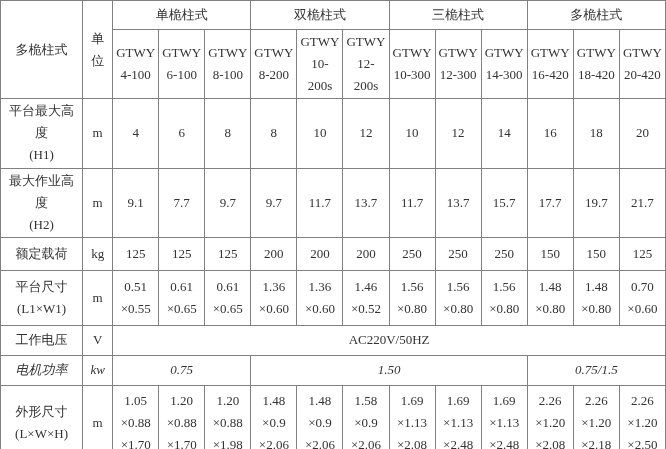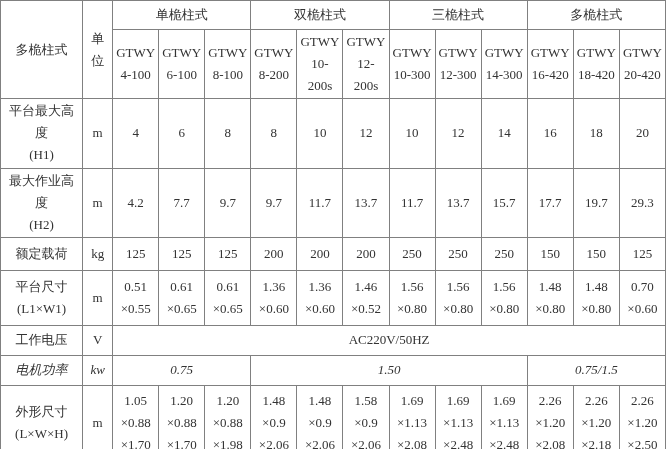--- a/index.html
+++ b/index.html
@@ -129,32 +129,32 @@
     <td>14</td>
     <td>16</td>
     <td>18</td>
     <td>20</td>
   </tr>
 
   <tr class="r-h2">
     <td class="label-cell">最大作业高度
 (H2)</td>
     <td>m</td>
-    <td>4.2</td>
+    <td>9.1</td>
     <td>7.7</td>
     <td>9.7</td>
     <td>9.7</td>
     <td>11.7</td>
     <td>13.7</td>
     <td>11.7</td>
     <td>13.7</td>
     <td>15.7</td>
     <td>17.7</td>
     <td>19.7</td>
-    <td>29.3</td>
+    <td>21.7</td>
   </tr>
 
   <tr class="r-load">
     <td class="label-cell">额定载荷</td>
     <td>kg</td>
     <td>125</td>
     <td>125</td>
     <td>125</td>
     <td>200</td>
     <td>200</td>

